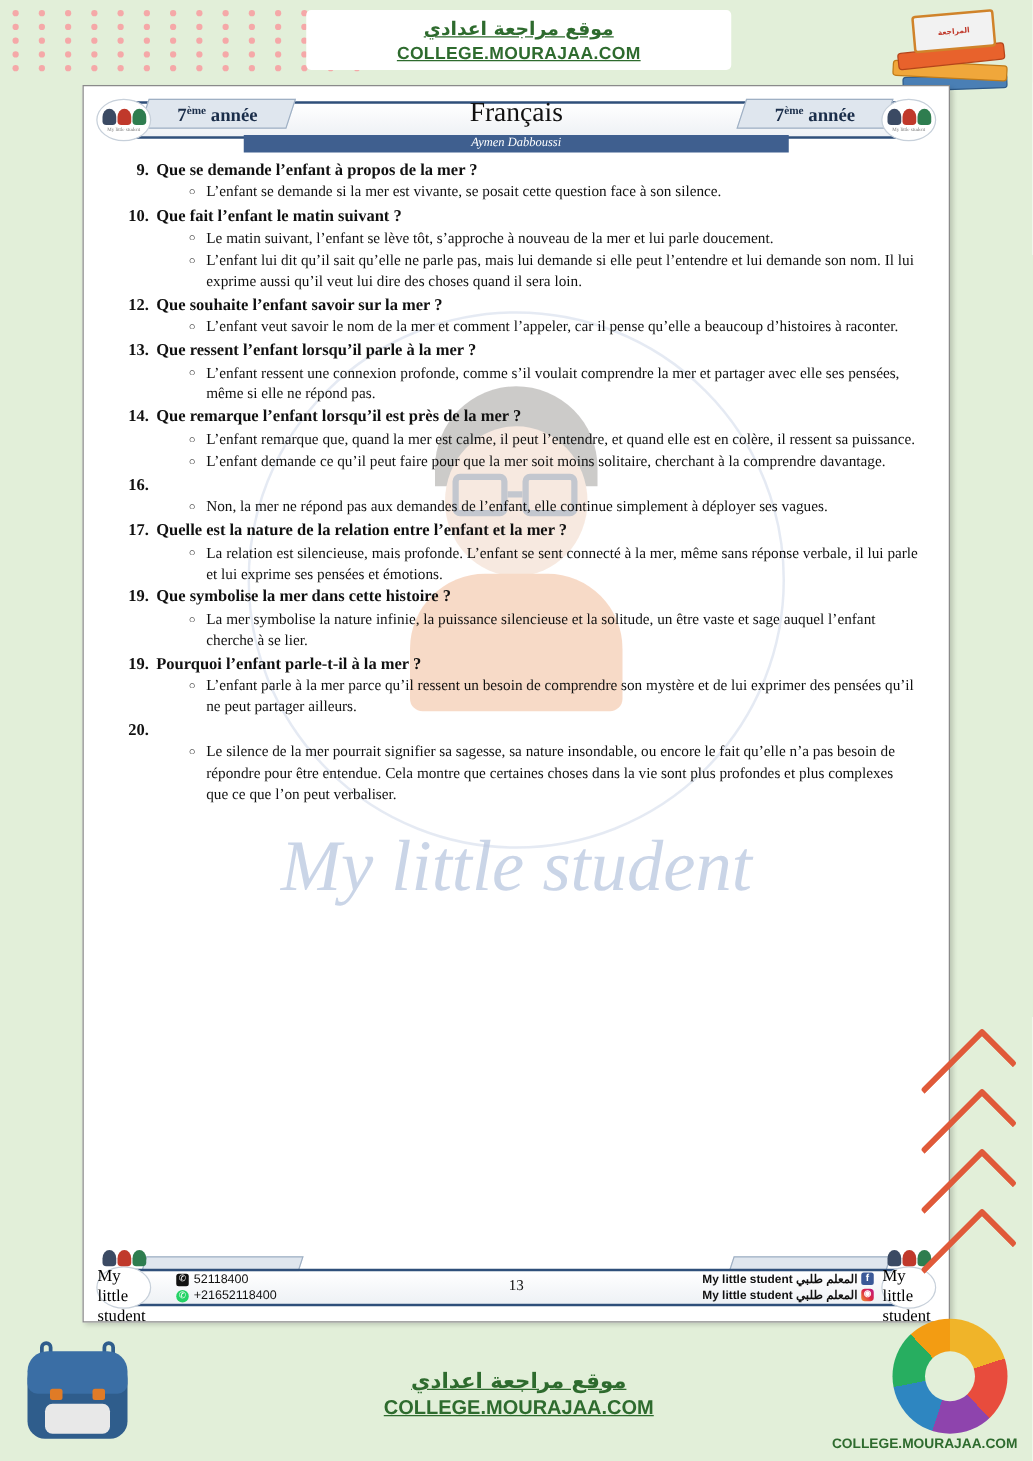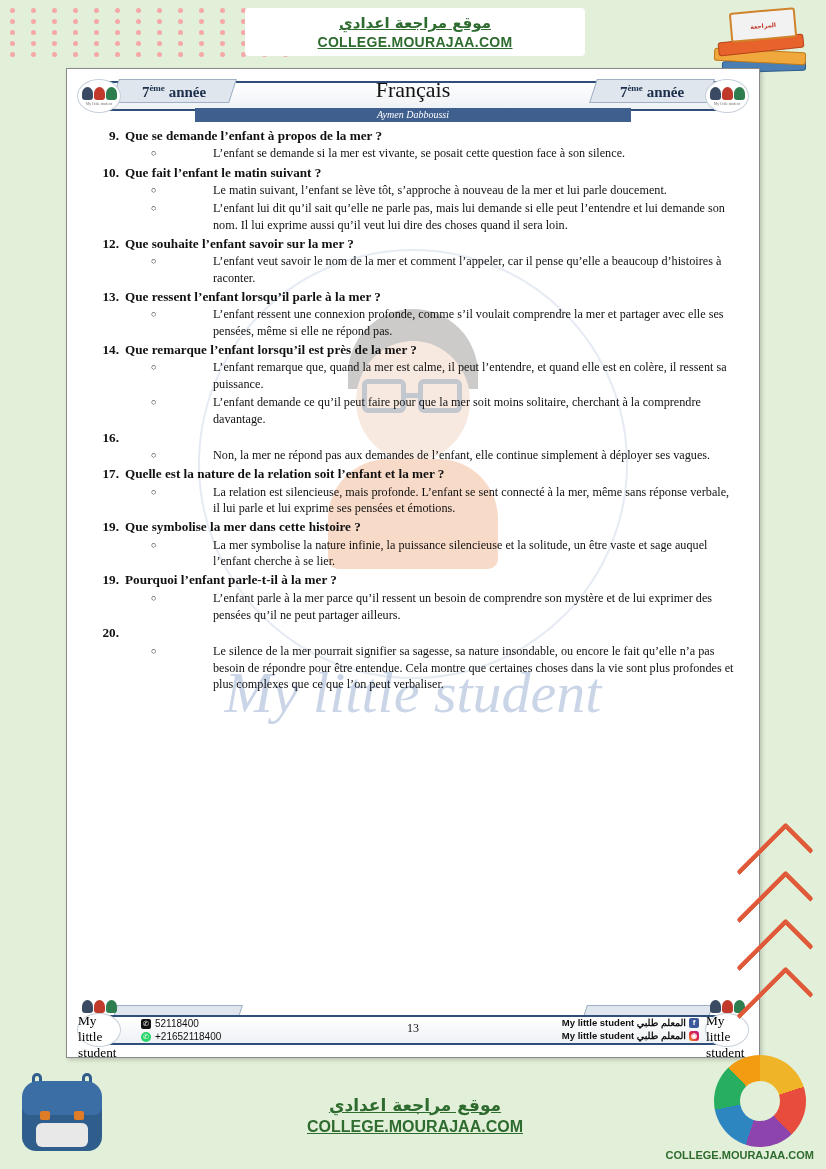--- a/index.html
+++ b/index.html
@@ -154,21 +154,21 @@
   }
   .qa-num { width: 26px; flex: 0 0 26px; text-align: right; padding-right: 6px; }
   .qa-ans {
     display:flex; align-items: flex-start;
     margin-left: 52px; font-size: 12.2px; color:#111; line-height: 1.38;
     margin-top: 1px;
   }
   .bullet-o {
     flex: 0 0 14px; font-size: 9px; line-height: 1.9; color:#111;
   }
-  .qa-ans-text { flex: 1; margin-left: 48px; }
+  .qa-ans-text { flex: 1; }
 
   
   .doc-footer {
     position: absolute; left: 8px; right: 8px; bottom: 6px; height: 46px;
   }
   .ftr-band {
     position:absolute; left: 28px; right: 28px; top: 10px; height: 30px;
     background: linear-gradient(#ffffff, #eef1f5);
     border-top: 2px solid #2f4f7a; border-bottom: 2px solid #2f4f7a;
   }
@@ -474,21 +474,21 @@
           <span class="qa-num">16.</span>
         </div>
         <div class="qa-ans">
           <span class="bullet-o">○</span>
           <span class="qa-ans-text">Non, la mer ne répond pas aux demandes de l’enfant, elle continue simplement à déployer ses vagues.</span>
         </div>
       </div>
       <div class="qa-item">
         <div class="qa-q">
           <span class="qa-num">17.</span>
-          <span>Quelle est la nature de la relation soit l’enfant et la mer ?</span>
+          <span>Quelle est la nature de la relation entre l’enfant et la mer ?</span>
         </div>
         <div class="qa-ans">
           <span class="bullet-o">○</span>
           <span class="qa-ans-text">La relation est silencieuse, mais profonde. L’enfant se sent connecté à la mer, même sans réponse verbale, il lui parle et lui exprime ses pensées et émotions.</span>
         </div>
       </div>
       <div class="qa-item">
         <div class="qa-q">
           <span class="qa-num">19.</span>
           <span>Que symbolise la mer dans cette histoire ?</span>

